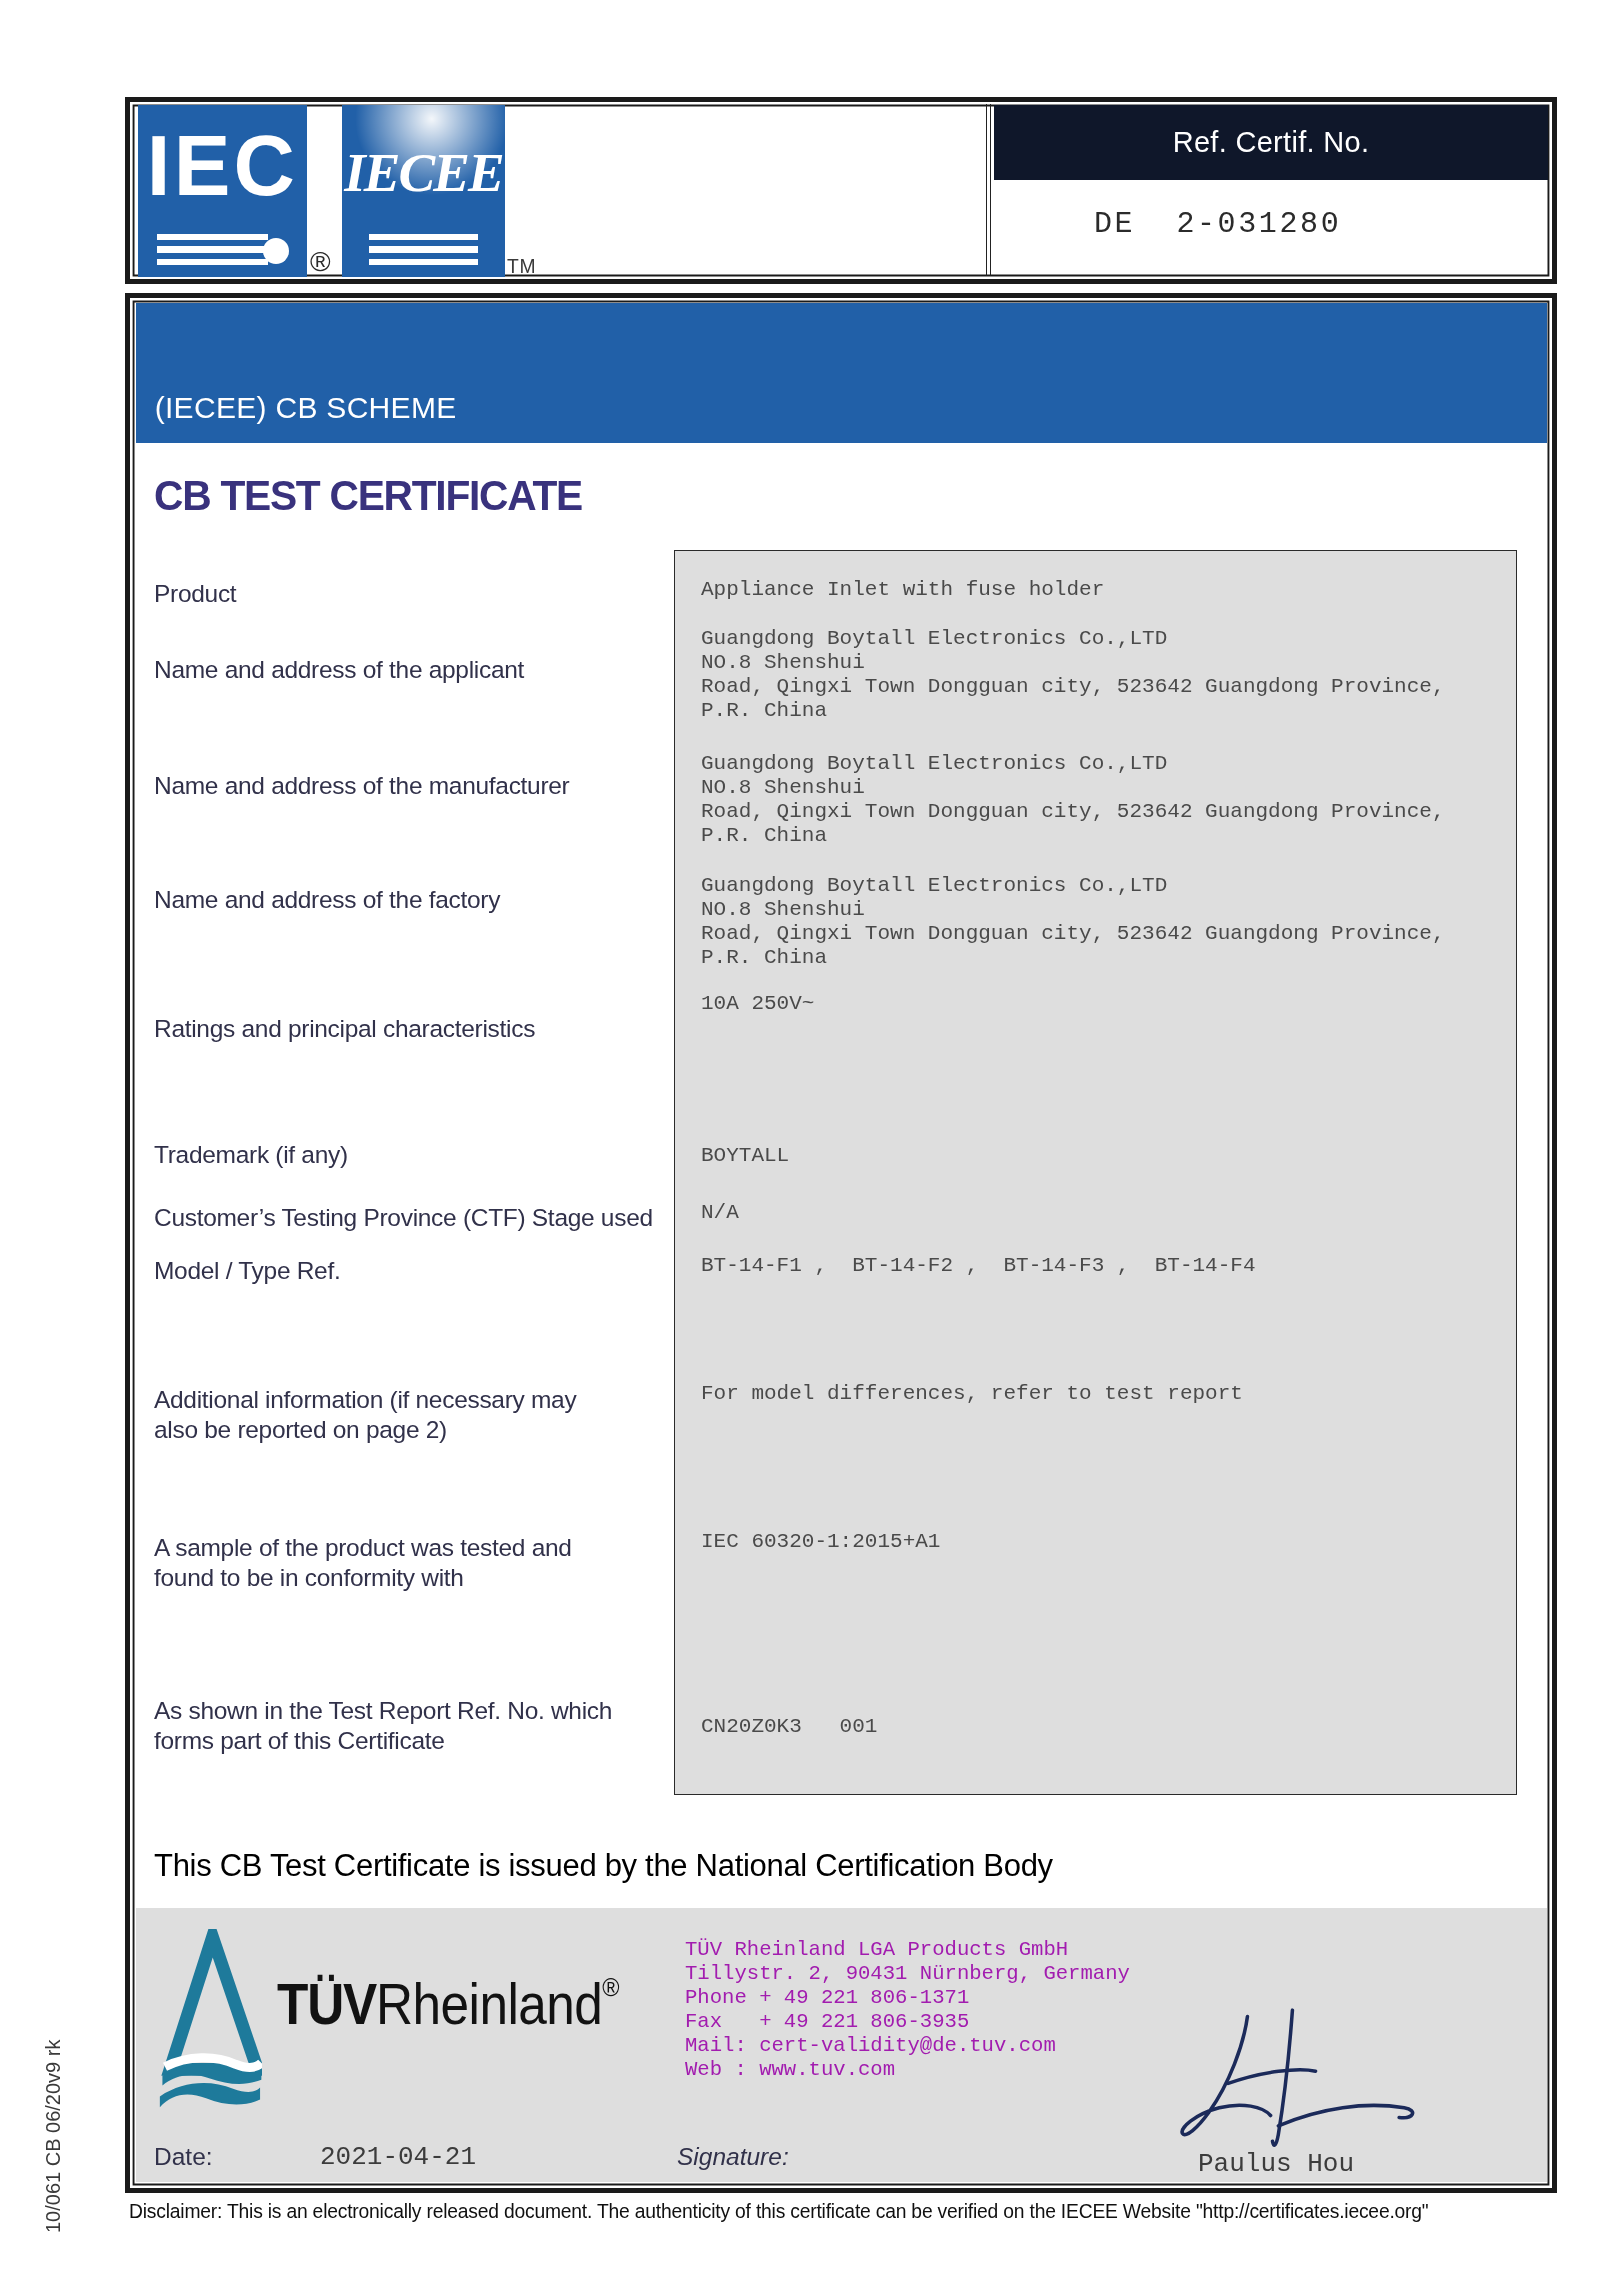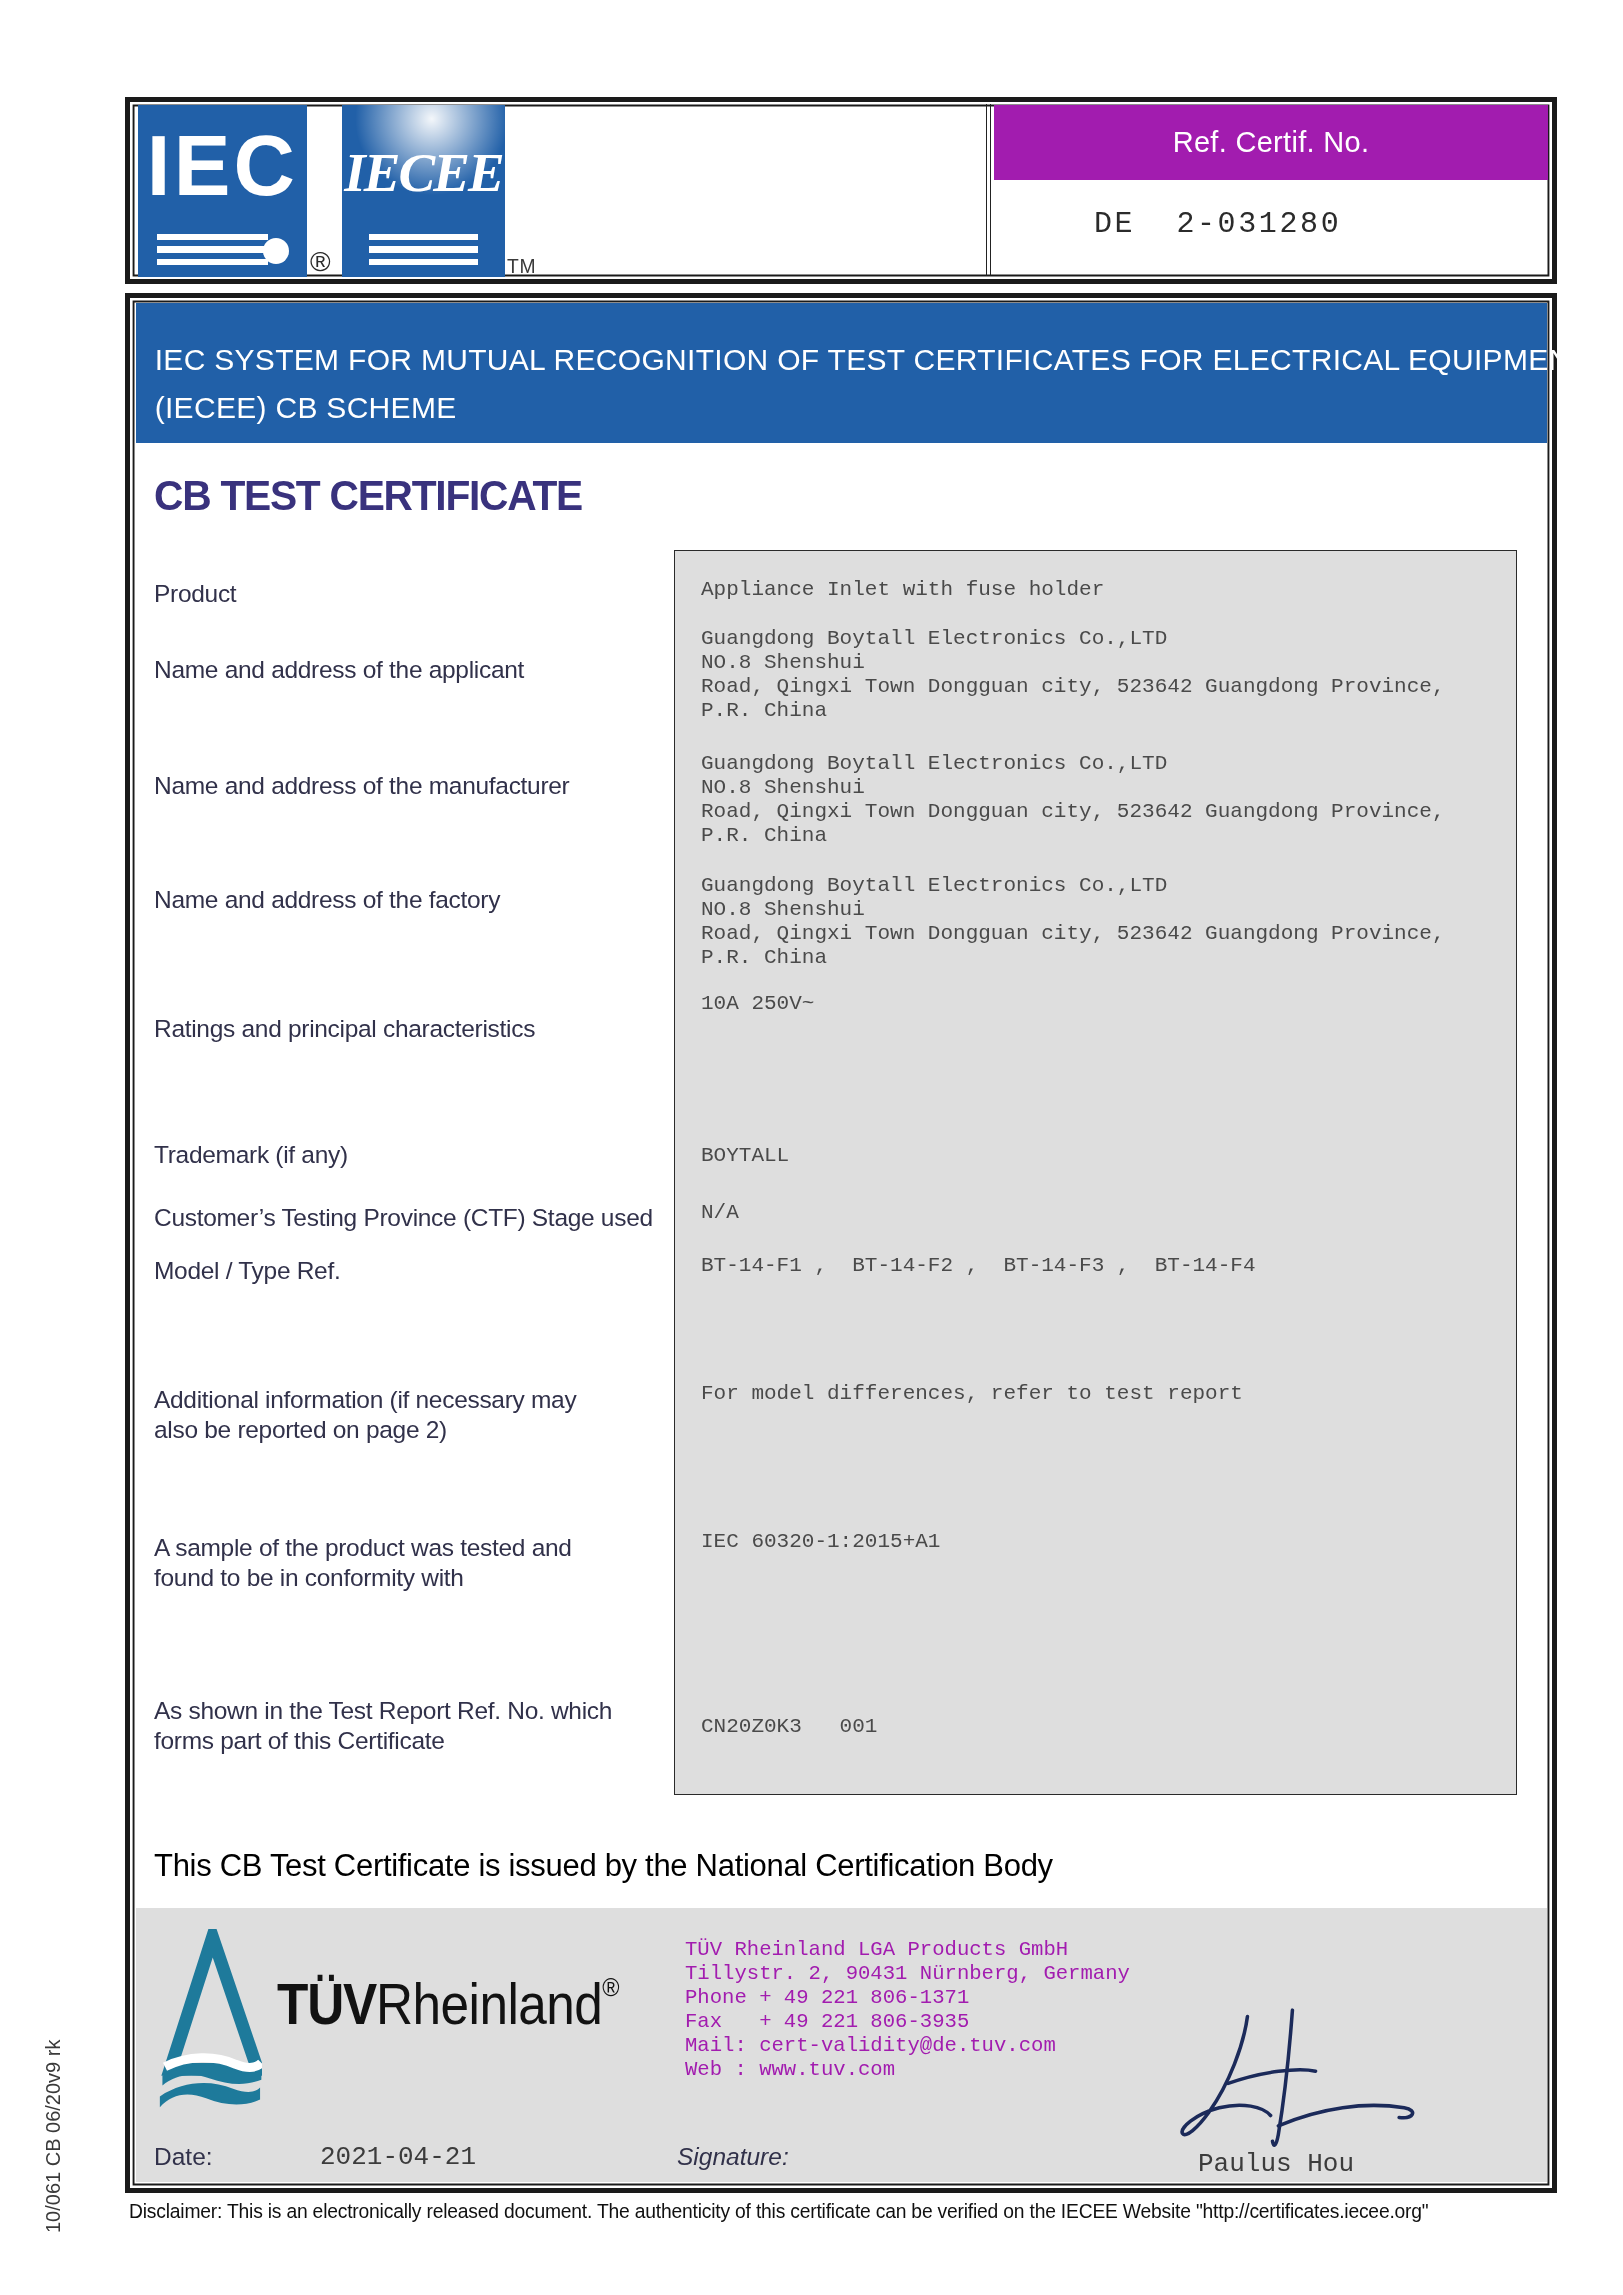--- a/index.html
+++ b/index.html
@@ -27,21 +27,21 @@
   .iecee-box{left:342px;top:105px;width:163px;height:172px;
     background: radial-gradient(circle at 55% 8%, rgba(255,255,255,.95), rgba(255,255,255,0) 42%),#2160a8;}
   .iecee-text{left:0;top:40px;width:100%;text-align:center;color:#fff;
     font-family:"Liberation Serif",serif;font-style:italic;font-weight:bold;
     font-size:55px;letter-spacing:-1.9px;line-height:1;}
   .iecee-bars{left:27px;top:129px;width:109px;height:36px;}
   .iecee-bars .bar{width:109px;}
   .tm-mark{left:507px;top:256px;font-size:19.3px;color:#3a3a3a;letter-spacing:0.6px;}
   .hdr-divider{left:986px;top:104px;width:5.1px;height:172px;
     border-left:1.9px solid #222;border-right:1.9px solid #222;box-sizing:border-box;}
-  .ref-head{left:994px;top:105px;width:554px;height:75px;background:#a21caf;
+  .ref-head{left:994px;top:105px;width:554px;height:75px;background:#0f172a;
     color:#fff;font-size:29px;text-align:center;line-height:75px;letter-spacing:0.3px;}
   .ref-val{left:1094px;top:207px;font-family:"Liberation Mono","DejaVu Sans Mono",monospace;
     font-size:30px;letter-spacing:2.6px;color:#2b2b2b;white-space:pre-wrap;}
 
   
   .banner{left:136px;top:303px;width:1411px;height:140px;background:#2160a8;}
   .banner-line{position:absolute;left:18.7px;color:#fff;font-size:30px;letter-spacing:0.3px;white-space:nowrap;}
 
   
   .title{left:154px;top:472px;font-size:42px;font-weight:bold;letter-spacing:-1.3px;
@@ -96,21 +96,20 @@
   </div>
   <div class="abs tm-mark">TM</div>
 
   <div class="abs hdr-divider"></div>
   <div class="abs ref-head">Ref. Certif. No.</div>
   <div class="abs ref-val">DE  2-031280</div>
 
   <div class="abs dblbox" style="left:125px;top:293px;width:1432px;height:1900px;"></div>
 
   <div class="abs banner">
-    <div class="banner-line" style="top:40px;">IEC SYSTEM FOR MUTUAL RECOGNITION OF TEST CERTIFICATES FOR ELECTRICAL EQUIPMENT</div>
     <div class="banner-line" style="top:88px;">(IECEE) CB SCHEME</div>
   </div>
 
   <div class="abs title">CB TEST CERTIFICATE</div>
 
   <div class="abs panel"></div>
 
   <div class="abs label" style="left:154px;top:579px;">Product</div>
   <div class="abs label" style="left:154px;top:655px;">Name and address of the applicant</div>
   <div class="abs label" style="left:154px;top:771px;">Name and address of the manufacturer</div>

